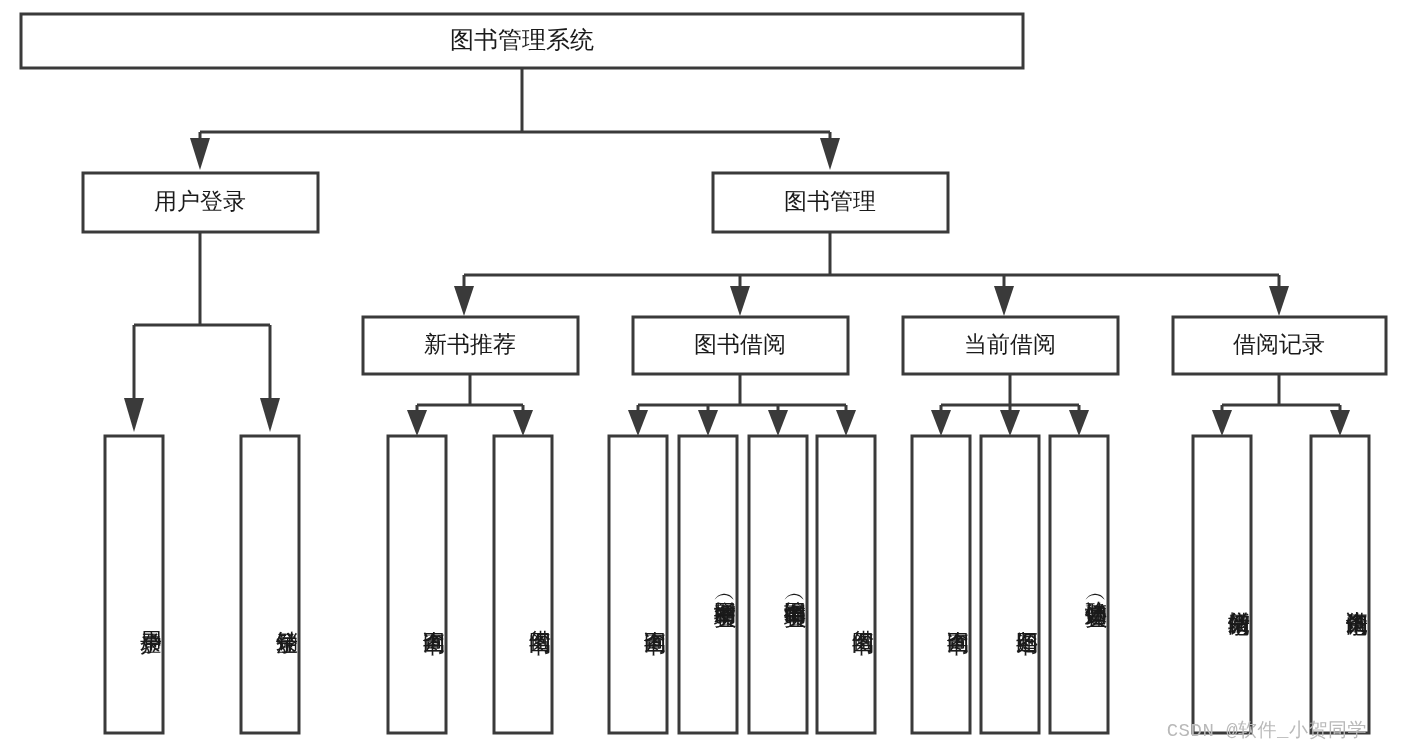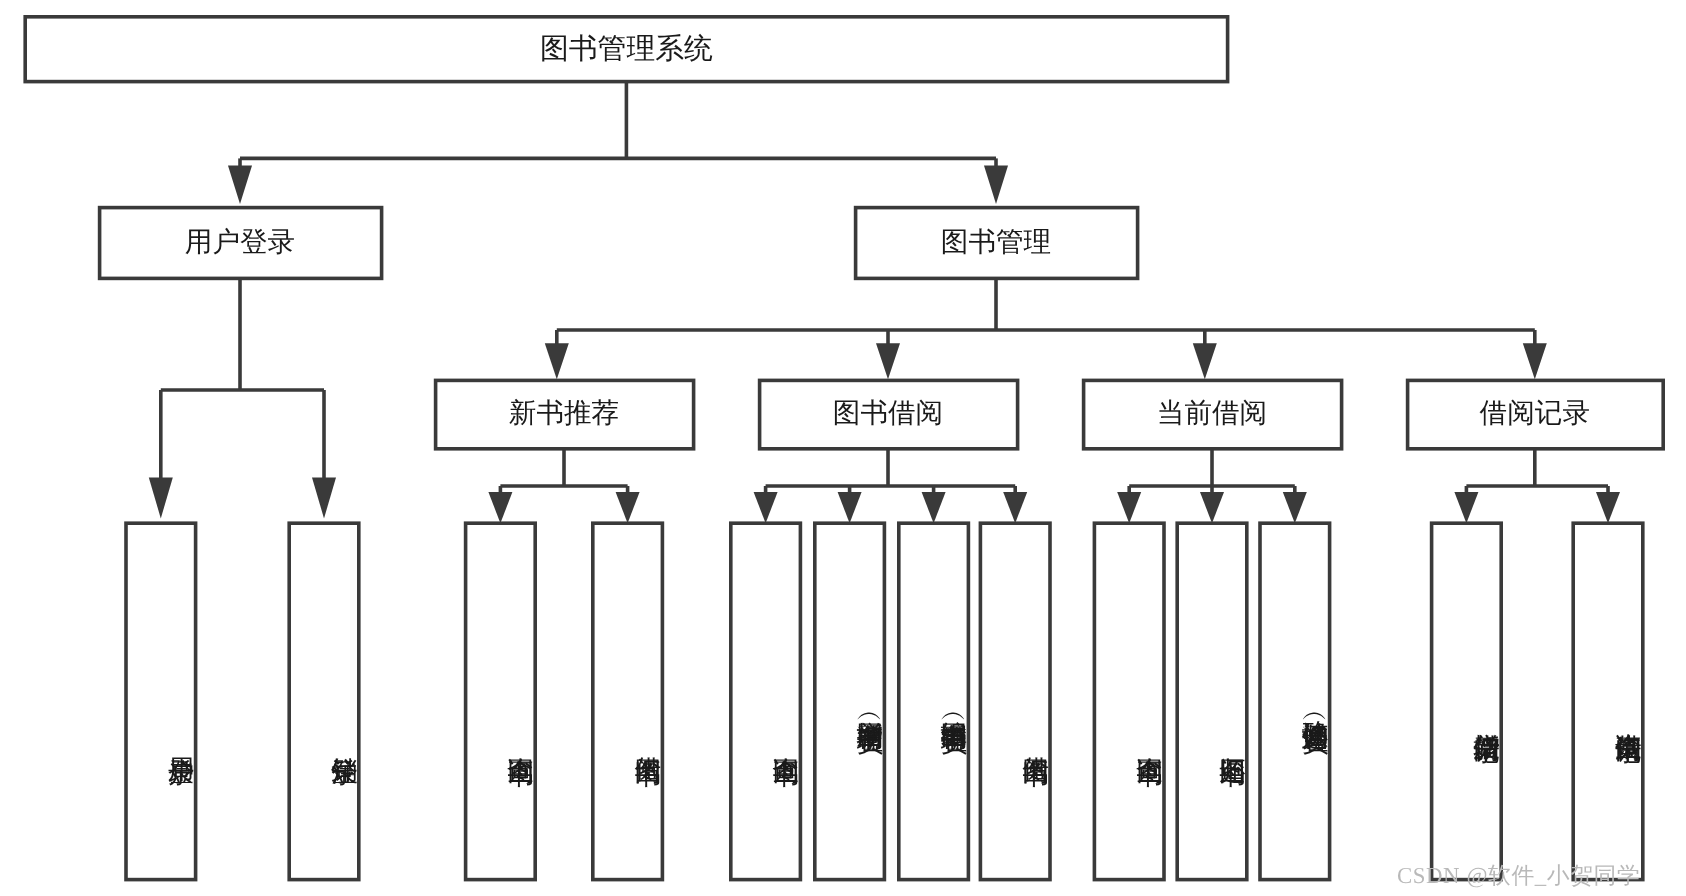--- a/index.html
+++ b/index.html
@@ -68,21 +68,21 @@
     display: flex;
     align-items: flex-start;
     justify-content: center;
     letter-spacing: 1px;
     pointer-events: none;
   }
   .watermark {
     position: absolute;
     right: 8px;
     bottom: 4px;
-    font-family: Liberation Serif, serif;
+    font-family: Liberation Mono, monospace;
     font-size: 19px;
     color: #b9b9b9;
     letter-spacing: 0.5px;
     white-space: nowrap;
   }
 </style>
 </head>
 <body>
 
 <div id="diagram-root">

